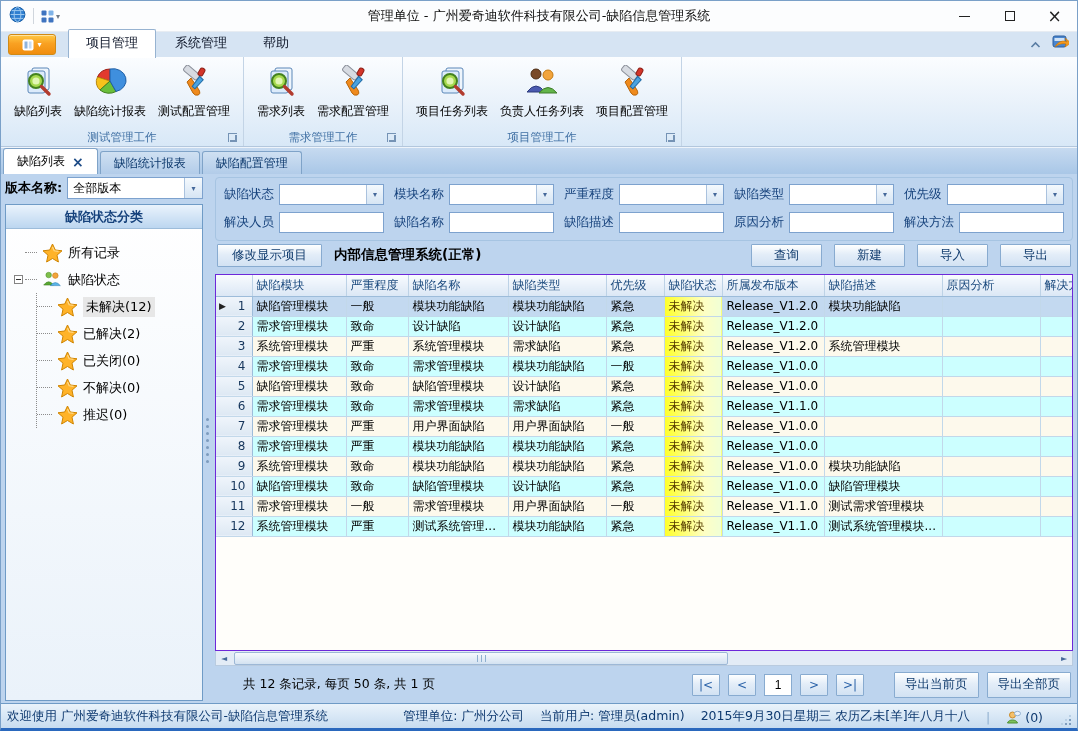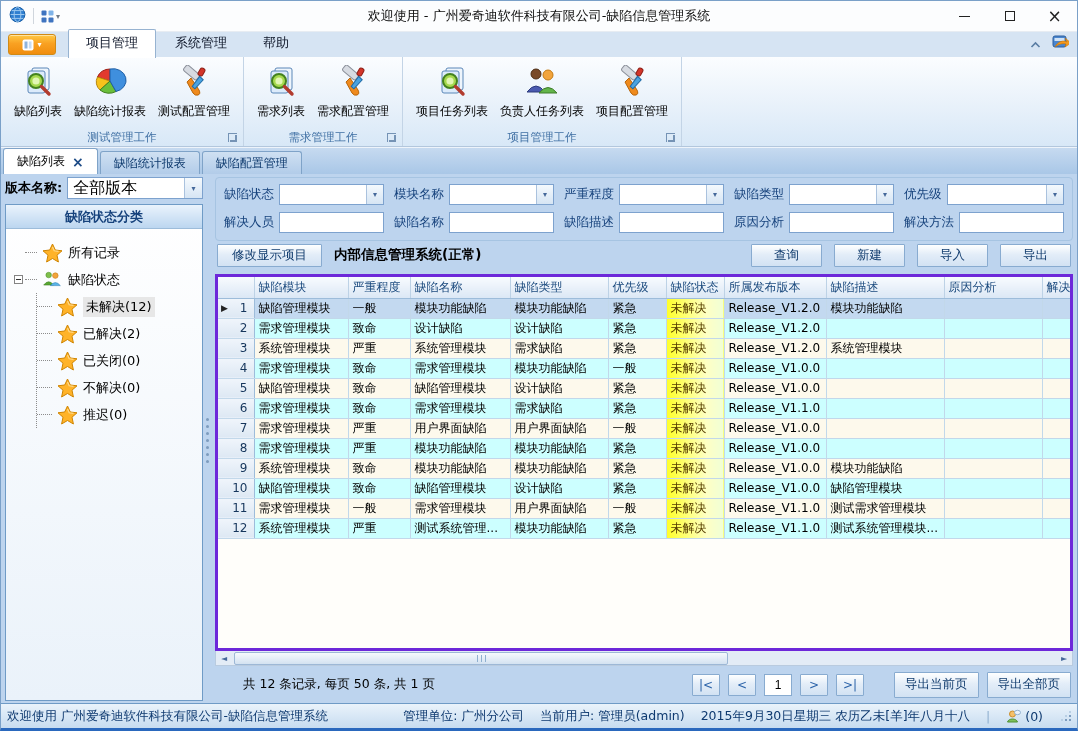--- a/index.html
+++ b/index.html
@@ -42,21 +42,21 @@
   .dtab{height:23px;padding:0 13px;display:flex;align-items:center;gap:7px;font-size:12px;color:#0e3a6e;
     background:linear-gradient(#cfe0f2,#b2cce9);border:1px solid #7fa3c8;border-bottom:none;border-radius:3px 3px 0 0}
   .dtab.active{background:#fff;color:#000;height:26px}
   .dtab .close{font-size:14px;font-weight:bold;color:#1d4b86;line-height:1}
   
   .main{flex:1;display:flex;padding:3px 4px 0;min-height:0}
   .leftcol{width:198px;display:flex;flex-direction:column;flex:0 0 auto}
   .version-row{height:27px;display:flex;align-items:center;gap:5px;padding-bottom:5px}
   .version-label{font-weight:bold;font-size:13px;color:#000;white-space:nowrap}
   .combo{flex:1;height:22px;background:#fff;border:1px solid #7da2ce;display:flex;align-items:center}
-  .combo .cval{flex:1;padding-left:5px;font-size:16px;color:#000;white-space:nowrap;overflow:hidden}
+  .combo .cval{flex:1;padding-left:5px;font-size:12px;color:#000;white-space:nowrap;overflow:hidden}
   .combo .cdd{width:18px;align-self:stretch;background:linear-gradient(#f4f9fd,#d6e5f4);border-left:1px solid #aac2de;display:flex;align-items:center;justify-content:center;font-size:8px;color:#44689a}
   .sidepanel{flex:1;border:1px solid #6f9bc6;background:linear-gradient(#ffffff,#eaf2fa);display:flex;flex-direction:column;margin-bottom:2px;min-height:0}
   .sidepanel-h{height:24px;flex:0 0 auto;background:linear-gradient(#eaf3fc,#bcd6f0);border-bottom:1px solid #9dbcda;display:flex;align-items:center;justify-content:center;font-weight:bold;font-size:13px;color:#16427c}
   .tree{padding:10px 2px 0 8px;font-size:13px;color:#000;overflow:hidden}
   .titem{display:flex;align-items:center;height:27px}
   .exp{width:9px;height:9px;border:1px solid #848484;background:#fff;flex:0 0 auto;position:relative;margin-right:2px}
   .exp::after{content:"";position:absolute;left:1px;right:1px;top:3px;border-top:1px solid #333}
   .lead{width:11px;flex:0 0 auto}
   .dots{width:12px;border-top:1px dotted #8c8c8c;margin-right:4px;flex:0 0 auto}
   .ticon{width:22px;height:22px;display:flex;align-items:center;justify-content:center;margin-right:5px;flex:0 0 auto}
@@ -76,21 +76,21 @@
   .fcombo .fdd{width:17px;align-self:stretch;background:linear-gradient(#f4f9fd,#d6e5f4);border-left:1px solid #aac2de;display:flex;align-items:center;justify-content:center;font-size:8px;color:#44689a}
   .finput{flex:1;height:21px;border:1px solid #7da2ce;background:#fff;font-size:12px;padding:0 4px;min-width:0;outline:none}
   
   .gridbar{height:33px;display:flex;align-items:center;gap:12px;padding:2px 2px 7px;flex:0 0 auto}
   .btn{height:23px;background:linear-gradient(#feffff,#e3edf8 45%,#d2e2f3);border:1px solid #88abd0;border-radius:1px;
     color:#113c6e;font-size:12.5px;display:flex;align-items:center;justify-content:center;padding:0 14px;white-space:nowrap}
   .sys-label{font-weight:bold;font-size:13.5px;color:#000}
   .gridbar .spacer{flex:1}
   .btn.action{padding:0 22px}
   
-  .tablewrap{flex:1;border:3px solid #6d28d9;background:#fffefa;overflow:hidden;min-height:0}
+  .tablewrap{flex:1;border:1px solid #6d28d9;background:#fffefa;overflow:hidden;min-height:0}
   table{border-collapse:collapse;table-layout:fixed;width:884px;font-size:12px}
   th{height:21px;background:linear-gradient(#f8fbfe,#dbe7f5);border-right:1px solid #bdd2e6;border-bottom:1px solid #9dbcda;
     color:#1b4a7e;font-weight:normal;text-align:left;padding:0 4px;overflow:hidden;white-space:nowrap}
   td{height:20px;border-right:1px solid #c2d8ea;border-bottom:1px solid #c2d8ea;padding:0 4px;overflow:hidden;white-space:nowrap;color:#000}
   tr.cream td{background:#fdf9ec}
   tr.cyan td{background:#ccffff}
   tr.sel td{background:#c3d9f0}
   td.num{background:linear-gradient(#f0f5fb,#dde8f3)!important;text-align:right;color:#16365c;border-right:1px solid #9dbcda;padding-right:6px;position:relative}
   td.num .mark{position:absolute;left:3px;top:4px;font-size:9px;color:#222}
   td.status{background:linear-gradient(90deg,#ffff29,#feffc4 70%,#f0ffd6)!important;color:#553c00}
@@ -104,21 +104,21 @@
   .gridfooter{height:37px;display:flex;align-items:center;padding:0 2px;flex:0 0 auto}
   .summary{margin-left:26px;font-size:12.5px;color:#000}
   .pager{margin-left:auto;display:flex;align-items:center;gap:8px}
   .pbtn{width:28px;height:22px;padding:0;color:#2a62a8;font-size:12px}
   .pageinput{width:28px;height:22px;border:1px solid #88abd0;text-align:center;font-size:12px;background:#fff;outline:none}
   .pager .gap{width:14px}
   .btn.export{padding:12px 10px}
   
   .statusbar{height:25px;border-top:1px solid #6f9bc6;background:linear-gradient(#eaf3fb,#c7dcf0);display:flex;align-items:center;
     font-size:12.5px;color:#0f3a70;padding:0 6px;flex:0 0 auto;gap:0}
-  .sb-right{margin-left:auto;display:flex;align-items:center;gap:16px}
+  .sb-right{margin-left:auto;display:flex;align-items:flex-end;gap:16px}
   .sb-sep{color:#8fb0d0}
   .sb-msg{display:flex;align-items:center;gap:4px}
   .grip{width:10px;height:10px;position:relative;margin-left:2px}
   .grip::after{content:"";position:absolute;width:2px;height:2px;background:#7d9cbe;right:0;bottom:0;
     box-shadow:-4px 0 #7d9cbe,0 -4px #7d9cbe,-8px 0 #b9cfe4,-4px -4px #b9cfe4,0 -8px #b9cfe4}
 </style>
 </head>
 <body>
 
 <div class="window">
@@ -136,21 +136,21 @@
       <span class="qbtn">
         <svg width="13" height="13" viewBox="0 0 13 13">
             <rect x="0.5" y="0.5" width="5" height="5" rx="1" fill="#3f74c0"></rect>
             <rect x="7.5" y="0.5" width="5" height="5" rx="1" fill="#7fb3e8"></rect>
             <rect x="0.5" y="7.5" width="5" height="5" rx="1" fill="#3f74c0"></rect>
             <rect x="7.5" y="7.5" width="5" height="5" rx="1" fill="#3f74c0"></rect>
           </svg>
         <span class="ddarrow">▾</span>
       </span>
     </div>
-    <div class="wtitle">欢迎使用 - 广州爱奇迪软件科技有限公司-缺陷信息管理系统</div>
+    <div class="wtitle">管理单位 - 广州爱奇迪软件科技有限公司-缺陷信息管理系统</div>
     <div class="winbtns">
       <span class="winbtn">
           <span class="glyph-min"></span>
         </span>
       <span class="winbtn">
           <span class="glyph-max"></span>
         </span>
       <span class="winbtn">
           <span class="glyph-close">×</span>
         </span>

